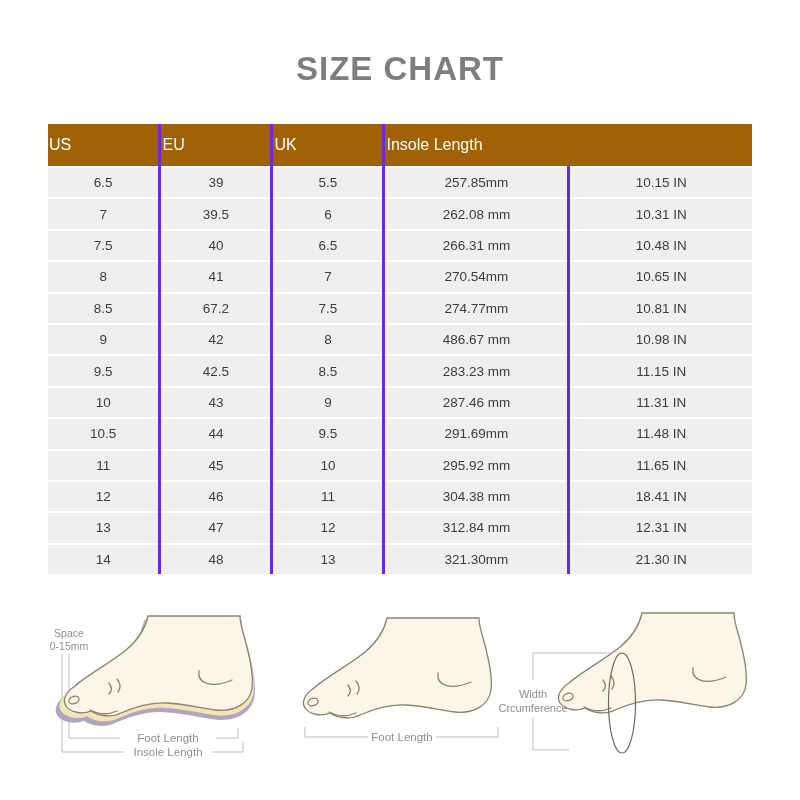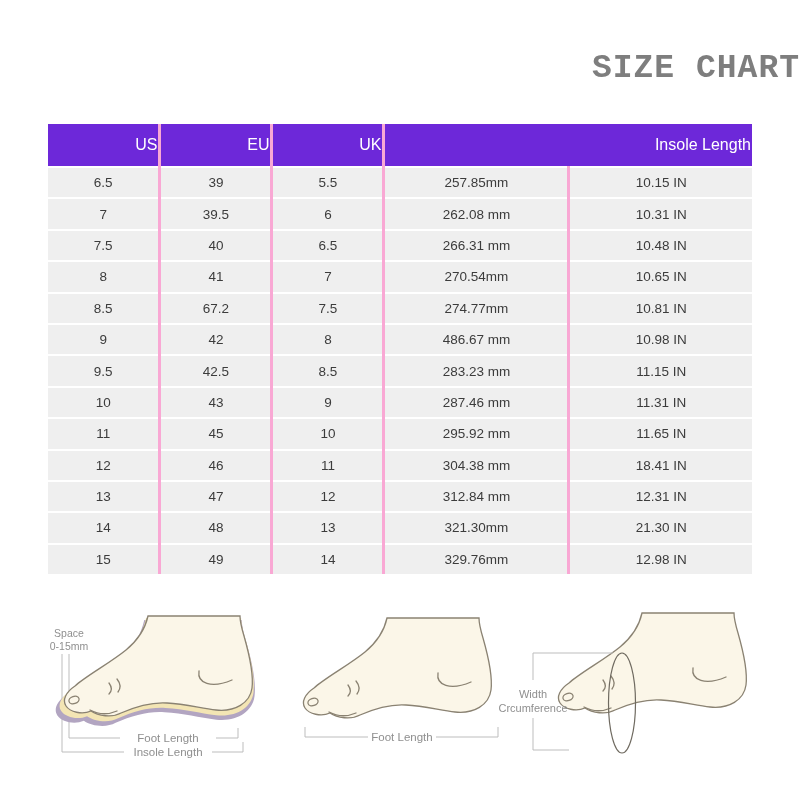--- a/index.html
+++ b/index.html
@@ -1,37 +1,37 @@
 <!DOCTYPE html>
 <html><head>
 <meta charset="utf-8">
 <style>
   html,body{margin:0;padding:0}
   body{
     width:800px;height:800px;background:#ffffff;position:relative;overflow:hidden;
     font-family:"Liberation Sans", sans-serif;
   }
   .page-title{
-    padding-top:50px;text-align:right;font-size:33px;line-height:38px;
-    font-weight:bold;letter-spacing:1px;color:#7e7e7e;font-family:Liberation Mono, monospace;
+    padding-top:50px;text-align:center;font-size:33px;line-height:38px;
+    font-weight:bold;letter-spacing:1px;color:#7e7e7e;
   }
   table.size-table{
     width:704px;margin:36px auto 0;border-collapse:collapse;table-layout:fixed;
   }
   .size-table col.c-us,.size-table col.c-eu,.size-table col.c-uk{width:112px}
   .size-table col.c-mm{width:185px}
   .size-table col.c-in{width:183px}
   .size-table th{
-    background:#6d28d9;color:#ffffff;font-size:16px;font-weight:normal;
-    height:40px;text-align:right;
+    background:#a16207;color:#ffffff;font-size:16px;font-weight:normal;
+    height:40px;text-align:left;
   }
   .size-table td{
     background:#efefef;color:#3c3c3c;font-size:13.5px;height:27.4px;text-align:center;
   }
-  .size-table th + th,.size-table td + td{border-left:3px solid #f9a8d4}
+  .size-table th + th,.size-table td + td{border-left:3px solid #6d28d9}
   .size-table tbody td{border-top:2px solid #ffffff}
   .illu{position:absolute}
   .illu text{font-family:"Liberation Sans", sans-serif;fill:#8f8f8f}
   .measure{stroke:#bdbdbd;stroke-width:1;fill:none}
   .foot-line{stroke:#8a8272;stroke-width:1.3;fill:none;stroke-linecap:round}
 </style>
 </head>
 <body>
 
 <div class="page-title">SIZE CHART</div>
@@ -103,20 +103,27 @@
       <td>11.15 IN</td>
     </tr>
     <tr>
       <td>10</td>
       <td>43</td>
       <td>9</td>
       <td>287.46 mm</td>
       <td>11.31 IN</td>
     </tr>
     <tr>
+      <td>10.5</td>
+      <td>44</td>
+      <td>9.5</td>
+      <td>291.69mm</td>
+      <td>11.48 IN</td>
+    </tr>
+    <tr>
       <td>11</td>
       <td>45</td>
       <td>10</td>
       <td>295.92 mm</td>
       <td>11.65 IN</td>
     </tr>
     <tr>
       <td>12</td>
       <td>46</td>
       <td>11</td>
@@ -129,27 +136,20 @@
       <td>12</td>
       <td>312.84 mm</td>
       <td>12.31 IN</td>
     </tr>
     <tr>
       <td>14</td>
       <td>48</td>
       <td>13</td>
       <td>321.30mm</td>
       <td>21.30 IN</td>
-    </tr>
-    <tr>
-      <td>15</td>
-      <td>49</td>
-      <td>14</td>
-      <td>329.76mm</td>
-      <td>12.98 IN</td>
     </tr>
   </tbody>
 </table>
 
 <svg class="illu" style="left:28px;top:606px" width="250" height="170" viewBox="0 0 250 170">
 
   <line class="measure" x1="34" y1="48" x2="34" y2="146"></line>
   <line class="measure" x1="41" y1="48" x2="41" y2="132"></line>
   <g transform="translate(32,10)">
     <path d="M88 0 C85 14 78 24 66 34 C50 47 26 60 15 70 C6 76 2 84 6 90 C10 96 22 99 31 95 C38 100 52 102 61 97 C77 90 92 86 107 87 C125 88 140 92 156 94 C175 96 190 87 192 72 C194 56 188 34 184 20 C181 10 180 4 180 0 Z" transform="translate(-9,4) scale(1.06)" fill="#b2a5c1" stroke="none"></path>

